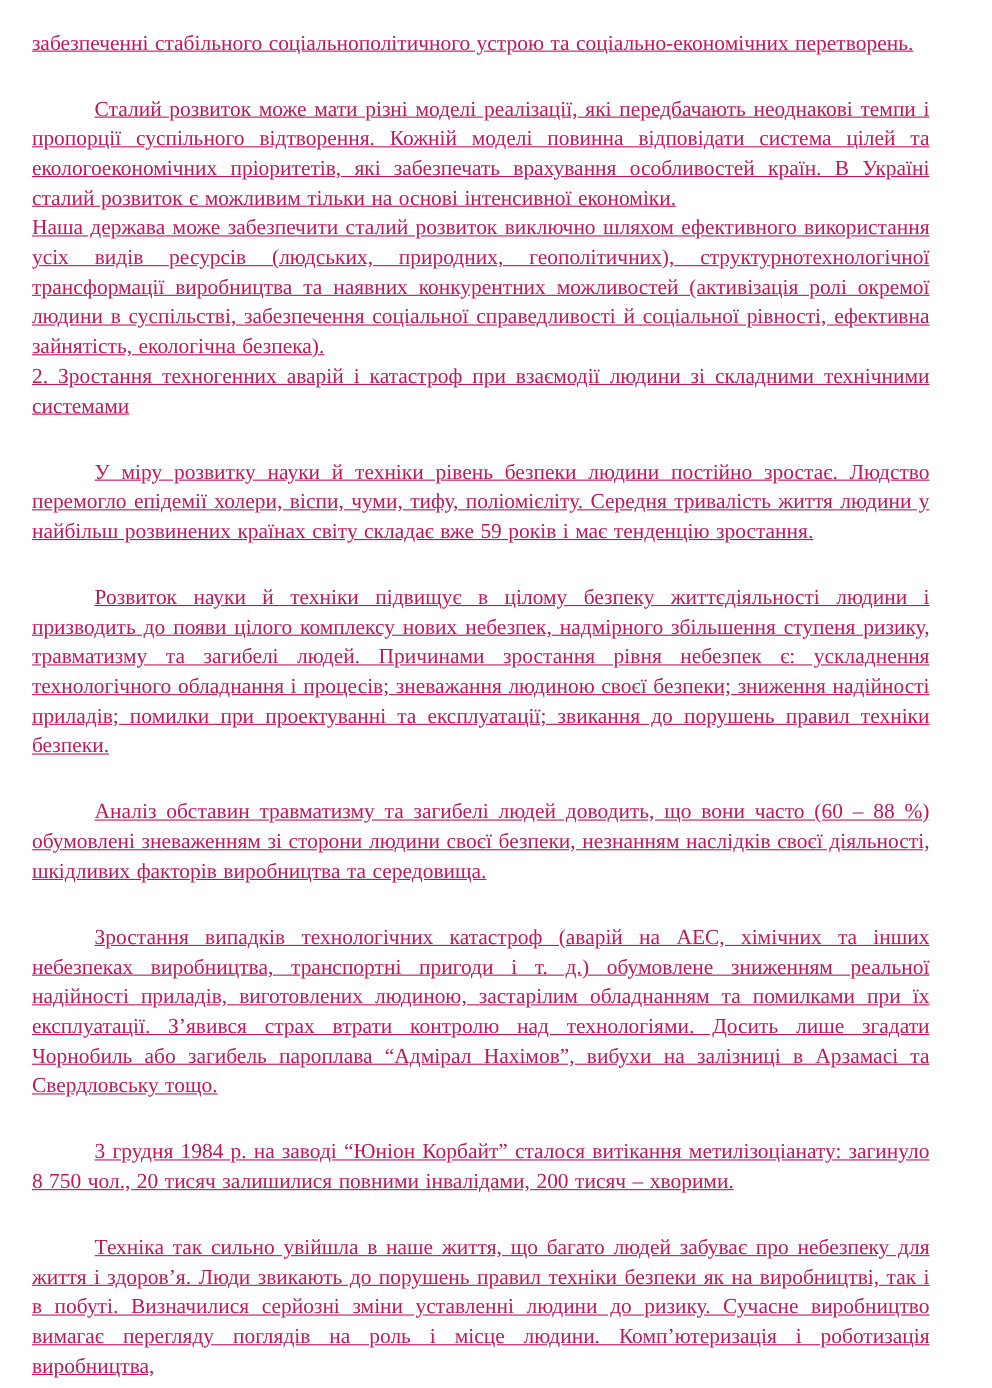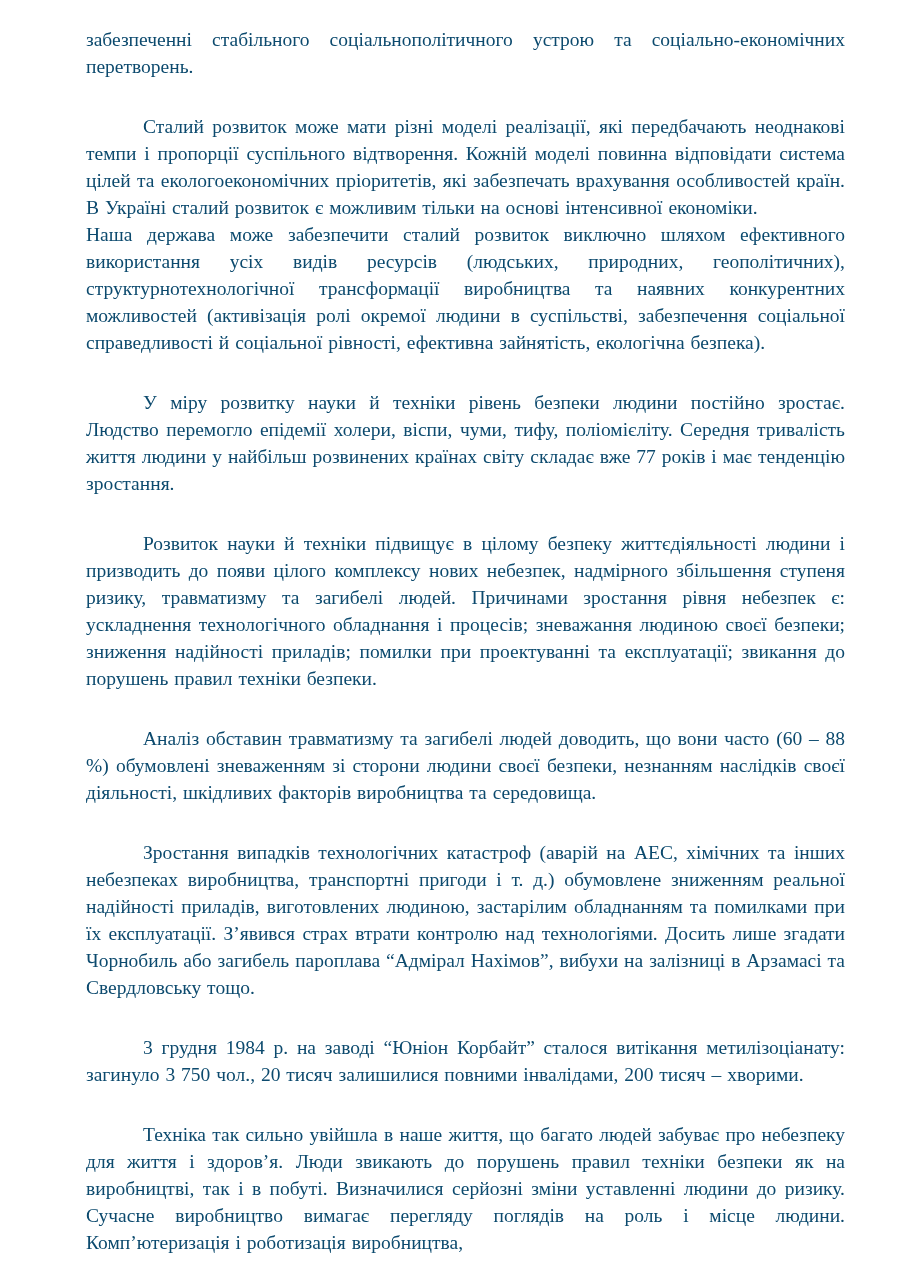--- a/index.html
+++ b/index.html
@@ -6,44 +6,46 @@
     margin: 0;
     padding: 0;
     background: #ffffff;
   }
   .page {
     position: relative;
     width: 902px;
     height: 1262px;
     box-sizing: border-box;
     background: #ffffff;
-    color: #0c4a6e;
-    padding: 26px 57px 10px 86px;
+    color: #be185d;
+    padding: 26px 57px 10px 29px;
     overflow: hidden;
     font-family: "Liberation Serif", "DejaVu Serif", serif;
     font-size: 19.5px;
     line-height: 27px;
+    text-decoration: underline;
   }
   .para {
     margin: 0;
     text-align: justify;
     text-justify: inter-word;
     word-spacing: 1px;
   }
   .para.indent {
     text-indent: 57px;
     margin-top: 33px;
   }
 </style>
 </head>
 <body>
 
 <div class="page">
   <p class="para">забезпеченні стабільного соціальнополітичного устрою та соціально-економічних перетворень.</p>
   <p class="para indent">Сталий розвиток може мати різні моделі реалізації, які передбачають неоднакові темпи і пропорції суспільного відтворення. Кожній моделі повинна відповідати система цілей та екологоекономічних пріоритетів, які забезпечать врахування особливостей країн. В Україні сталий розвиток є можливим тільки на основі інтенсивної економіки.</p>
   <p class="para">Наша держава може забезпечити сталий розвиток виключно шляхом ефективного використання усіх видів ресурсів (людських, природних, геополітичних), структурнотехнологічної трансформації виробництва та наявних конкурентних можливостей (активізація ролі окремої людини в суспільстві, забезпечення соціальної справедливості й соціальної рівності, ефективна зайнятість, екологічна безпека).</p>
-  <p class="para indent">У міру розвитку науки й техніки рівень безпеки людини постійно зростає. Людство перемогло епідемії холери, віспи, чуми, тифу, поліомієліту. Середня тривалість життя людини у найбільш розвинених країнах світу складає вже 77 років і має тенденцію зростання.</p>
+  <p class="para">2. Зростання техногенних аварій і катастроф при взаємодії людини зі складними технічними системами</p>
+  <p class="para indent">У міру розвитку науки й техніки рівень безпеки людини постійно зростає. Людство перемогло епідемії холери, віспи, чуми, тифу, поліомієліту. Середня тривалість життя людини у найбільш розвинених країнах світу складає вже 59 років і має тенденцію зростання.</p>
   <p class="para indent">Розвиток науки й техніки підвищує в цілому безпеку життєдіяльності людини і призводить до появи цілого комплексу нових небезпек, надмірного збільшення ступеня ризику, травматизму та загибелі людей. Причинами зростання рівня небезпек є: ускладнення технологічного обладнання і процесів; зневажання людиною своєї безпеки; зниження надійності приладів; помилки при проектуванні та експлуатації; звикання до порушень правил техніки безпеки.</p>
   <p class="para indent">Аналіз обставин травматизму та загибелі людей доводить, що вони часто (60 – 88 %) обумовлені зневаженням зі сторони людини своєї безпеки, незнанням наслідків своєї діяльності, шкідливих факторів виробництва та середовища.</p>
   <p class="para indent">Зростання випадків технологічних катастроф (аварій на АЕС, хімічних та інших небезпеках виробництва, транспортні пригоди і т. д.) обумовлене зниженням реальної надійності приладів, виготовлених людиною, застарілим обладнанням та помилками при їх експлуатації. З’явився страх втрати контролю над технологіями. Досить лише згадати Чорнобиль або загибель пароплава “Адмірал Нахімов”, вибухи на залізниці в Арзамасі та Свердловську тощо.</p>
-  <p class="para indent">3 грудня 1984 р. на заводі “Юніон Корбайт” сталося витікання метилізоціанату: загинуло 3 750 чол., 20 тисяч залишилися повними інвалідами, 200 тисяч – хворими.</p>
+  <p class="para indent">3 грудня 1984 р. на заводі “Юніон Корбайт” сталося витікання метилізоціанату: загинуло 8 750 чол., 20 тисяч залишилися повними інвалідами, 200 тисяч – хворими.</p>
   <p class="para indent">Техніка так сильно увійшла в наше життя, що багато людей забуває про небезпеку для життя і здоров’я. Люди звикають до порушень правил техніки безпеки як на виробництві, так і в побуті. Визначилися серйозні зміни уставленні людини до ризику. Сучасне виробництво вимагає перегляду поглядів на роль і місце людини. Комп’ютеризація і роботизація виробництва,</p>
 </div>
 
 </body></html>

